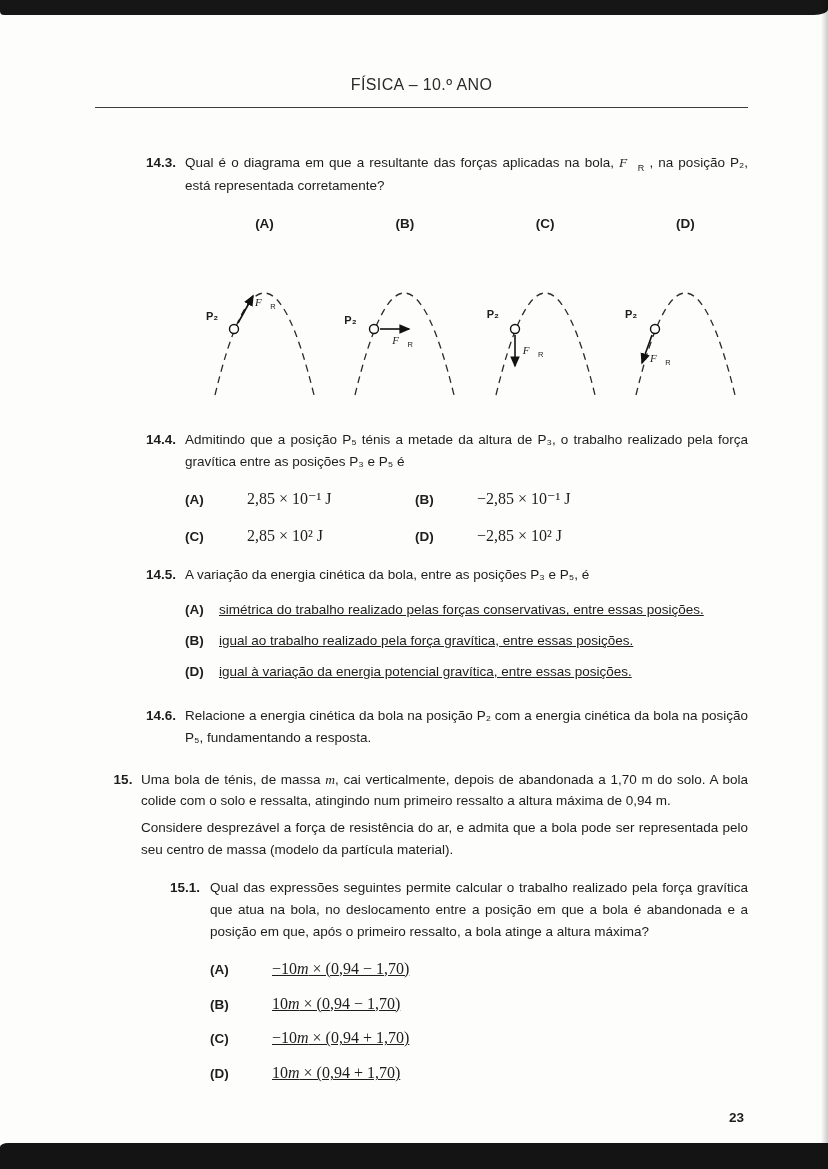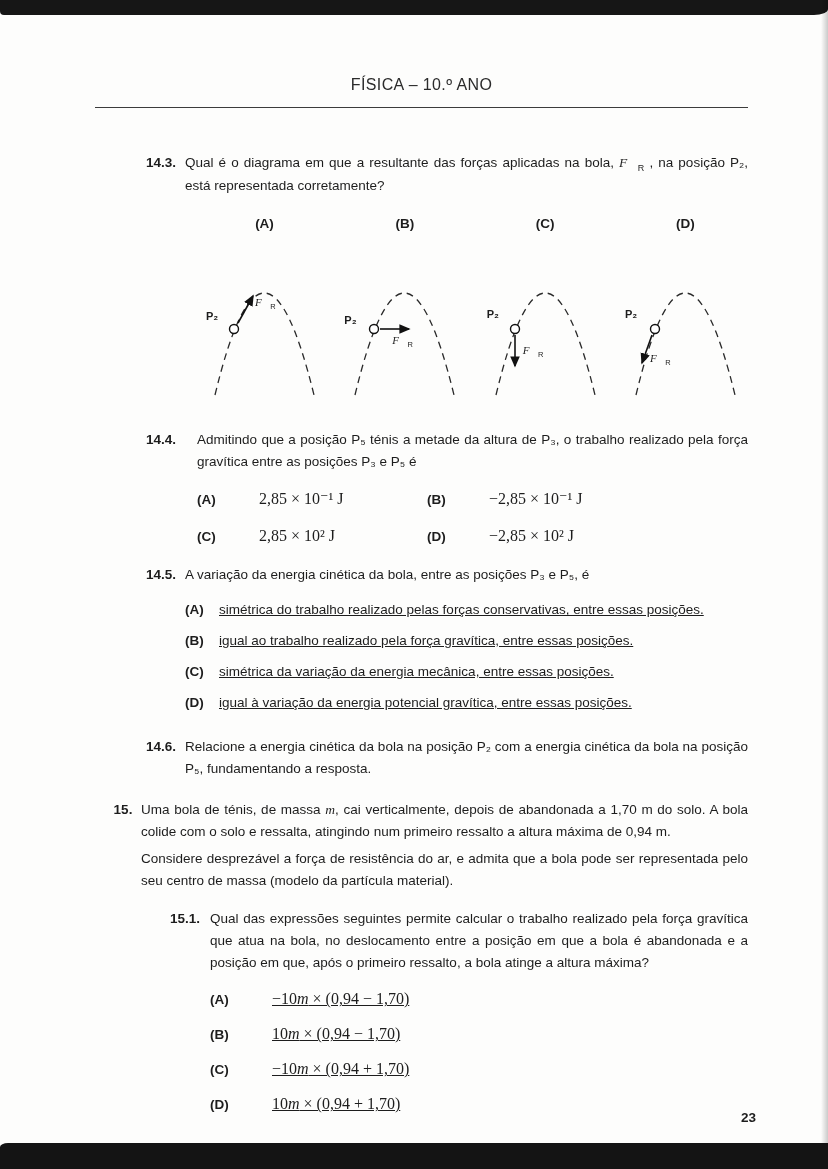--- a/index.html
+++ b/index.html
@@ -31,21 +31,21 @@
   .q .qbody { flex:1; text-align:justify; }
   .q.sub { margin-left:42px; }
   .q.main { margin-left:10px; }
   .q.main .qnum { flex:0 0 36px; }
   .q.sub2 { margin-left:65px; }
   .q.sub2 .qnum { flex:0 0 50px; }
   .qtext { margin:0; }
   .para2 { margin:5px 0 0 0; }
 
   #q143 { margin-top:44px; }
-  #q144 { margin-top:26px;gap:12px; }
+  #q144 { margin-top:26px; }
   #q145 { margin-top:16px; }
   #q146 { margin-top:22px; }
   #q15  { margin-top:20px; }
   #q151 { margin-top:16px; }
 
   .fsym i { font-family:"Liberation Serif","DejaVu Serif",serif; font-style:italic; }
   .fsym sub { font-size:9px; }
   .var { font-family:"Liberation Serif","DejaVu Serif",serif; font-style:italic; }
 
   .diagrams { display:flex; justify-content:space-between; margin:16px 0 0 107px; }
@@ -58,21 +58,21 @@
   .f-label i { font-family:"Liberation Serif","DejaVu Serif",serif; }
   .f-label sub { font-size:7.5px; }
 
   .opt-grid { display:grid; grid-template-columns:230px auto; row-gap:11px; margin-top:13px; justify-content:start; text-align:left; }
   .opt-list { margin-top:4px; text-align:left;text-decoration:underline; }
   .opt-list .opt { margin-top:9px; }
   .opt-list.first-gap .opt:first-child { margin-top:13px; }
   .olabel { font-weight:bold; display:inline-block; min-width:34px; }
   .omath { font-family:"Liberation Serif","DejaVu Serif",serif; font-size:16px;margin-left:28px; }
 
-  .page-number { position:absolute; right:72px; bottom:40px; font-weight:bold; font-size:13.5px; }
+  .page-number { position:absolute; right:84px; bottom:40px; font-weight:bold; font-size:13.5px; }
 </style>
 </head>
 <body>
 
 <div class="page">
   <div class="scan-top"></div>
   <div class="scan-right"></div>
 
   <div class="content">
 
@@ -172,21 +172,20 @@
       </div>
     </div>
 
     <div class="q sub" id="q145">
       <div class="qnum">14.5.</div>
       <div class="qbody">
         <p class="qtext">A variação da energia cinética da bola, entre as posições P₃ e P₅, é</p>
         <div class="opt-list first-gap">
           <div class="opt"><span class="olabel">(A)</span><span>simétrica do trabalho realizado pelas forças conservativas, entre essas posições.</span></div>
           <div class="opt"><span class="olabel">(B)</span><span>igual ao trabalho realizado pela força gravítica, entre essas posições.</span></div>
-          <div class="opt"><span class="olabel">(C)</span><span>simétrica da variação da energia mecânica, entre essas posições.</span></div>
           <div class="opt"><span class="olabel">(D)</span><span>igual à variação da energia potencial gravítica, entre essas posições.</span></div>
         </div>
       </div>
     </div>
 
     <div class="q sub" id="q146">
       <div class="qnum">14.6.</div>
       <div class="qbody">Relacione a energia cinética da bola na posição P₂ com a energia cinética da bola na posição P₅, fundamentando a resposta.</div>
     </div>
 

